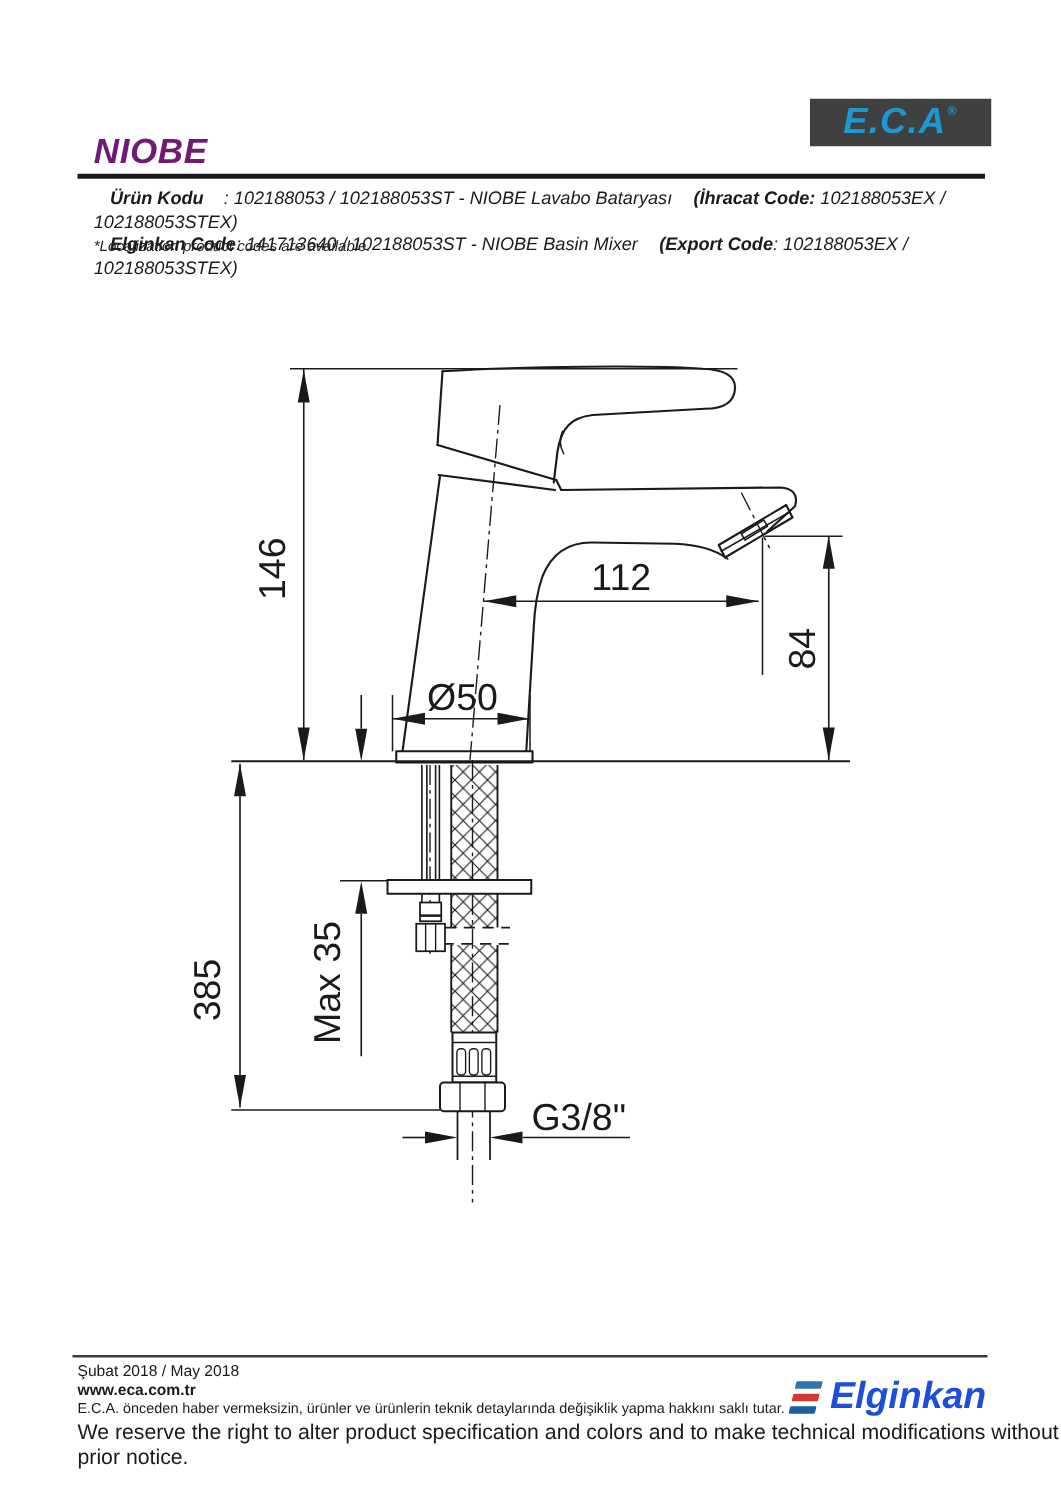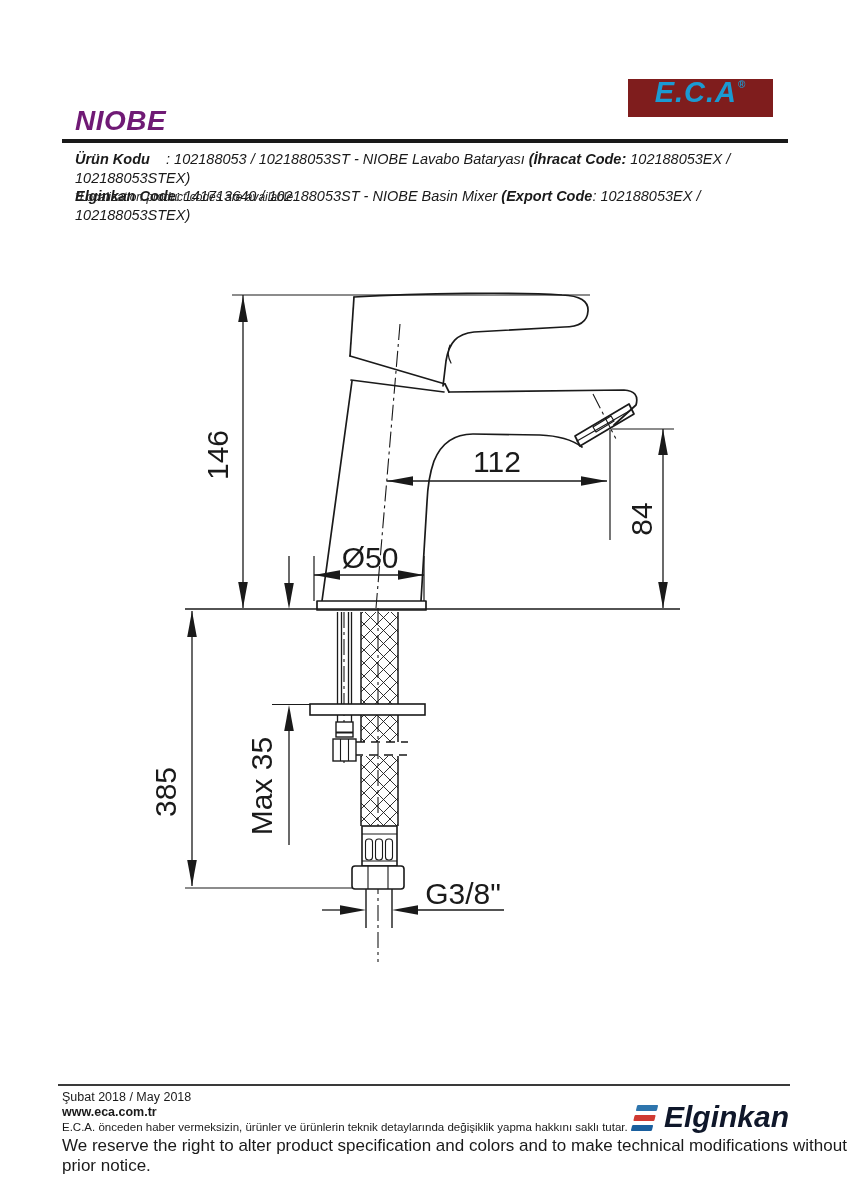--- a/index.html
+++ b/index.html
@@ -7,23 +7,23 @@
     position:relative;
     width:849px;height:1200px;
     background:#ffffff;
     font-family:"Liberation Sans",sans-serif;
     color:#1a1a1a;
     overflow:hidden;
     margin:0 auto;
   }
   
   .eca-logo{
-    position:absolute;left:628px;top:79px;width:145px;height:38px;
-    background:#7f1d1d;
-    display:flex;justify-content:center;
+    position:absolute;left:648px;top:79px;width:145px;height:38px;
+    background:#404040;
+    display:flex;align-items:center;justify-content:center;
   }
   .eca-logo .txt{
     font-style:italic;font-weight:bold;font-size:29px;
     color:#1b9ad2;letter-spacing:1px;line-height:1;
     transform:translateY(-1px);
   }
   .eca-logo .reg{
     font-size:10px;color:#1b9ad2;font-weight:bold;
     vertical-align:14px;font-style:normal;margin-left:1px;
   }
@@ -34,21 +34,21 @@
   }
   .title-rule{
     position:absolute;left:62px;top:139px;width:726px;height:4px;
     background:#1a1a1a;
   }
   .codes{
     position:absolute;left:75px;top:150px;width:700px;
     font-style:italic;font-size:14.5px;line-height:18.5px;
     white-space:pre-wrap;
   }
-  .codes b{font-weight:bold;}
+  .codes b{font-weight:bold;margin-left:13px;}
   .loc-note{
     position:absolute;left:75px;top:190px;
     font-style:italic;font-size:12px;color:#222;
   }
   
   svg.draw{position:absolute;left:0;top:0;}
   svg.draw text{
     font-family:"Liberation Sans",sans-serif;
     font-size:30px;fill:#1a1a1a;
   }
@@ -232,16 +232,16 @@
   <div class="f-web">www.eca.com.tr</div>
   <div class="f-tr">E.C.A. önceden haber vermeksizin, ürünler ve ürünlerin teknik detaylarında değişiklik yapma hakkını saklı tutar.</div>
   <div class="f-en">We reserve the right to alter product specification and colors and to make technical modifications without prior notice.</div>
 
   <div class="elginkan">
     <span class="elg-bars">
       <i style="background:#2e75ad"></i>
       <i style="background:#cf3a32"></i>
       <i style="background:#1a5f9e"></i>
     </span>
-    <span class="txt" style="color:#0f172a">Elginkan</span>
+    <span class="txt" style="color:#1d4ed8">Elginkan</span>
   </div>
 
 </div>
 
 </body></html>

